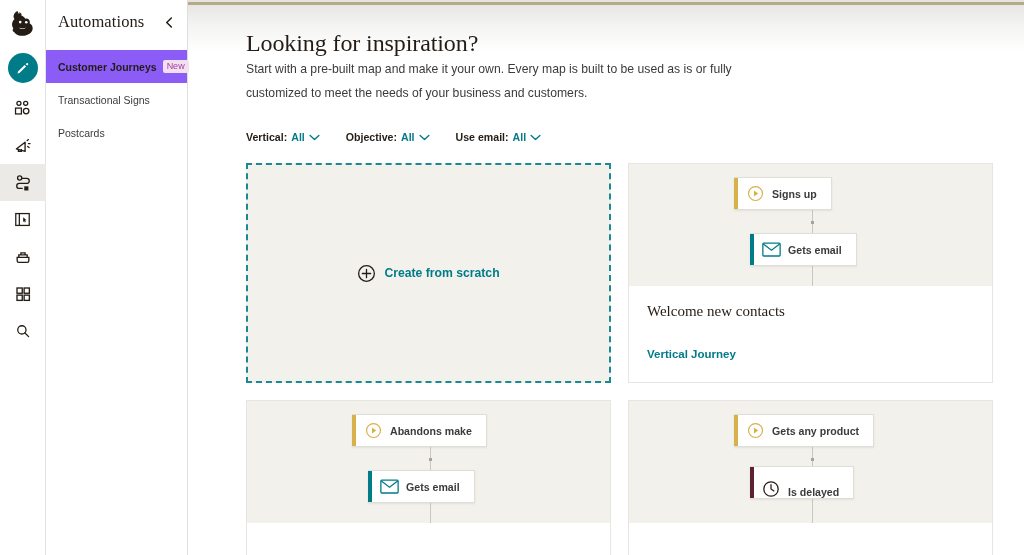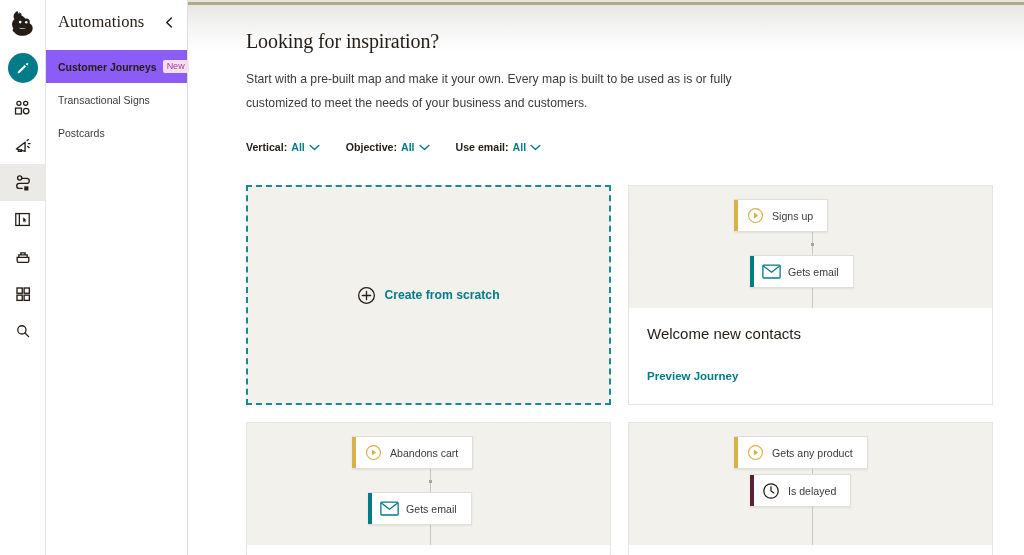--- a/index.html
+++ b/index.html
@@ -89,32 +89,31 @@
     position: absolute; top: 2px; left: 0; right: 0; height: 3px;
     background: #b6a98a;
   }
   .main-inner {
     position: relative;
     padding: 30px 31px 0 58px;
   }
 
   .page-title {
     font-family: "Liberation Serif", serif;
-    font-size: 20px; font-weight: normal; color: #241c15;
+    font-size: 24px; font-weight: normal; color: #241c15;
     letter-spacing: -0.1px;
-    margin-bottom: 14px;
   }
   .page-sub {
     font-size: 12.2px; line-height: 24px; color: #3b3b3b;
     max-width: 510px;
     margin-bottom: 26px;
   }
 
   
-  .filters { display: flex; align-items: center; gap: 26px; margin-bottom: 32px; }
+  .filters { display: flex; align-items: center; gap: 26px; margin-bottom: 20px; }
   .filter {
     display: flex; align-items: center; gap: 4px;
     font-size: 10.6px; font-weight: bold; color: #241c15;
   }
   .filter-val { color: #007c89; font-weight: bold; }
   .caret { color: #007c89; display: inline-flex; align-items: center; }
 
   
   .grid {
     display: grid;
@@ -147,20 +146,21 @@
     overflow: hidden;
   }
   .card-body {
     flex: 1 1 auto;
     padding: 17px 18px 0 18px;
     background: #fff;
   }
   .card-name {
     font-size: 15px; color: #241c15; font-weight: normal;
     margin-bottom: 24px;
+    font-family: Liberation Serif, serif;
   }
   .card-link {
     font-size: 11.5px; font-weight: bold; color: #007c89;
   }
 
   
   .card-tall { height: 220px; }
 
   
   .flow { position: relative; width: 100%; height: 100%; }
@@ -173,20 +173,21 @@
     width: 3px; height: 3px; background: #a6a49d;
   }
   .node {
     position: absolute;
     display: flex; align-items: center;
     height: 33px;
     background: #ffffff;
     border: 1px solid #e0ded8;
     border-left: none;
     box-shadow: 0 1px 2px rgba(0,0,0,0.07);
+    font-weight: bold;
   }
   .node-bar { width: 4px; align-self: stretch; flex: 0 0 4px; }
   .node-ico {
     width: 26px; display: flex; align-items: center; justify-content: center;
     margin-left: 6px; flex: 0 0 22px;
   }
   .node-label {
     font-size: 10.6px; color: #3b3b3b;
     padding: 0 14px 0 6px; white-space: nowrap;
   }
@@ -370,39 +371,39 @@
                     <rect x="1" y="1" width="20" height="15" rx="1" fill="none" stroke="#007c89" stroke-width="1.5"></rect>
                     <path d="M1.6 2l9.4 7.4L20.4 2" fill="none" stroke="#007c89" stroke-width="1.5"></path>
                   </svg>
                 </span>
                 <span class="node-label">Gets email</span>
               </div>
             </div>
           </div>
           <div class="card-body">
             <div class="card-name">Welcome new contacts</div>
-            <a class="card-link">Preview Journey</a>
+            <a class="card-link">Vertical Journey</a>
           </div>
         </div>
 
         <div class="card card-tall">
           <div class="card-preview">
             <div class="flow">
               <div class="connector" style="left:183px; top:45px; height:78px;"></div>
               <div class="connector-dot" style="left:182px; top:57px;"></div>
 
               <div class="node" style="left:105px; top:13px;">
                 <span class="node-bar" style="background:#d9b14a;"></span>
                 <span class="node-ico">
                   <svg width="17" height="17" viewBox="0 0 20 20" aria-hidden="true">
                     <circle cx="10" cy="10" r="8.2" fill="none" stroke="#d9b14a" stroke-width="1.4"></circle>
                     <path d="M8.2 6.6l5 3.4-5 3.4z" fill="#d9b14a"></path>
                   </svg>
                 </span>
-                <span class="node-label">Abandons cart</span>
+                <span class="node-label">Abandons make</span>
               </div>
 
               <div class="node" style="left:121px; top:69px;">
                 <span class="node-bar" style="background:#007c89;"></span>
                 <span class="node-ico">
                   <svg width="19" height="15" viewBox="0 0 22 17" aria-hidden="true">
                     <rect x="1" y="1" width="20" height="15" rx="1" fill="none" stroke="#007c89" stroke-width="1.5"></rect>
                     <path d="M1.6 2l9.4 7.4L20.4 2" fill="none" stroke="#007c89" stroke-width="1.5"></path>
                   </svg>
                 </span>
@@ -426,21 +427,21 @@
                 <span class="node-bar" style="background:#d9b14a;"></span>
                 <span class="node-ico">
                   <svg width="17" height="17" viewBox="0 0 20 20" aria-hidden="true">
                     <circle cx="10" cy="10" r="8.2" fill="none" stroke="#d9b14a" stroke-width="1.4"></circle>
                     <path d="M8.2 6.6l5 3.4-5 3.4z" fill="#d9b14a"></path>
                   </svg>
                 </span>
                 <span class="node-label">Gets any product</span>
               </div>
 
-              <div class="node" style="left:121px; top:51px;">
+              <div class="node" style="left:121px; top:65px;align-items:flex-end;">
                 <span class="node-bar" style="background:#5c2233;"></span>
                 <span class="node-ico">
                   <svg width="18" height="18" viewBox="0 0 20 20" aria-hidden="true">
                     <circle cx="10" cy="10" r="8" fill="none" stroke="#241c15" stroke-width="1.4"></circle>
                     <path d="M10 5.2V10l3.2 2.2" fill="none" stroke="#241c15" stroke-width="1.4" stroke-linecap="round"></path>
                   </svg>
                 </span>
                 <span class="node-label">Is delayed</span>
               </div>
             </div>

